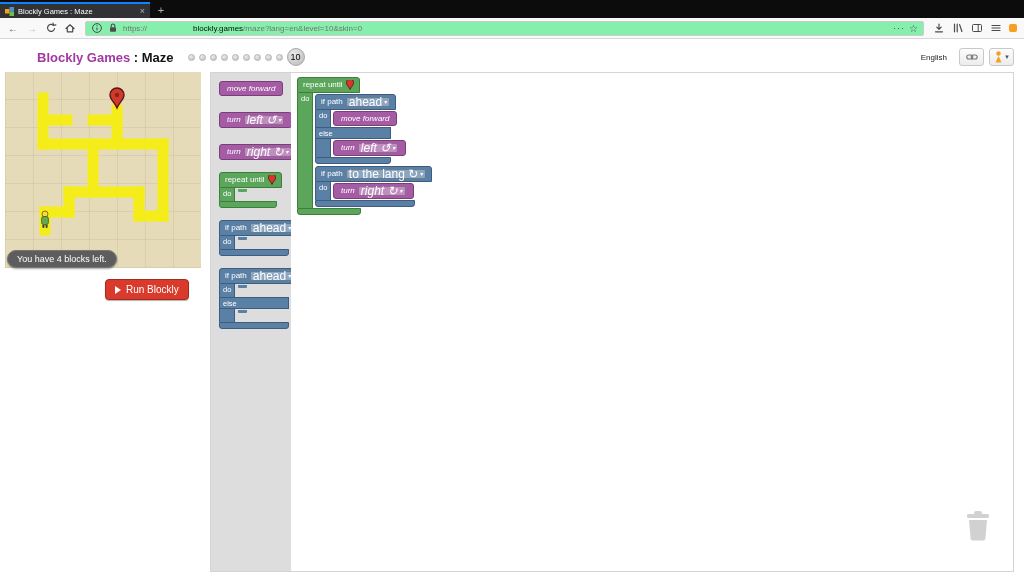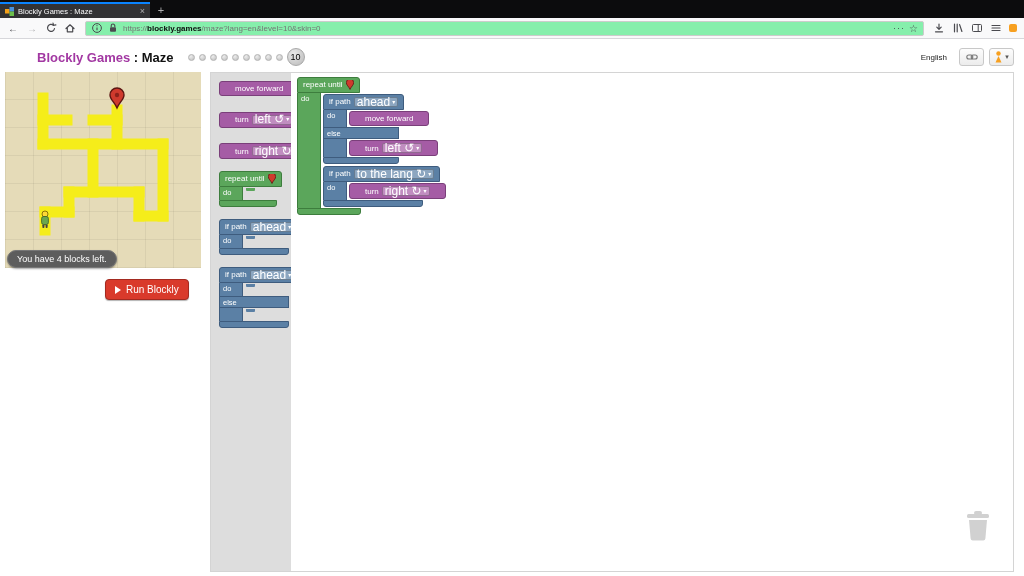--- a/index.html
+++ b/index.html
@@ -17,21 +17,21 @@
 
   .navbar { height:21px; background:#f9f9fa; border-bottom:1px solid #d7d7db;
     display:flex; align-items:center; padding:0 4px; gap:1px; }
   .nav-btn { width:18px; height:16px; display:flex; align-items:center; justify-content:center;
     color:#4a4a4f; font-size:10px; border-radius:2px; }
   .nav-btn.disabled { color:#b1b1b3; }
   .urlbar { flex:1; height:15px; margin:0 5px; background:#86efac; border:1px solid #ccc;
     border-radius:2px; display:flex; align-items:center; gap:4px; padding:0 5px;
     font-size:8px; color:#737373; }
   .url-text { flex:1; display:flex; white-space:nowrap; overflow:hidden; }
-  .url-host { color:#0c0c0d; font-weight:bold; }
+  .url-host { color:#0c0c0d; font-weight:normal;margin-left:46px; }
   .page-actions { color:#4a4a4f; font-size:9px; letter-spacing:1px; }
   .star { font-size:10px; color:#4a4a4f; }
   .icon-svg { display:block; }
   .ext-badge { width:8px; height:8px; border-radius:2px; background:#f7a020; display:inline-block; margin:0 3px; }
 
   
   .site-header { display:flex; align-items:center; padding:9px 10px 4px 8px; gap:14px; }
   .title { font-size:13px; font-weight:bold; white-space:nowrap; }
   .brand { color:var(--brand,#a238a2);padding-left:29px; }
   .page-name { color:#111; }
@@ -70,27 +70,27 @@
   .toolbox > .tb-item { margin-bottom:12px; }
   .workspace { flex:1; position:relative; background:#fff; }
   .program { position:absolute; left:6px; top:4px; }
   .trash { position:absolute; right:22px; bottom:26px; opacity:.95; }
 
   
   .blk { font-size:8px; color:#fff; }
   .purple { --bg:var(--block-purple,#a55ca5); --bd:var(--block-purple-dark,#7a3f7a); }
   .green  { --bg:var(--block-green,#5ba65b);  --bd:var(--block-green-dark,#3d7d3d); }
   .blue   { --bg:var(--block-blue,#5b80a5);   --bd:var(--block-blue-dark,#3e5c7e); }
-  .s-block { display:inline-flex; align-items:center; gap:3px; padding:2px 15px; border-radius:3px;
-    border:1px solid var(--bd); background:var(--bg); width:max-content; color:#fff; }
+  .s-block { display:inline-flex; align-items:flex-start; gap:3px; padding:2px 7px; border-radius:3px;
+    border:1px solid var(--bd); background:var(--bg); width:max-content; color:#fff;font-style:italic; }
   .c-block { display:flex; flex-direction:column; align-items:flex-start; }
   .c-head { display:flex; align-items:flex-start; gap:3px; padding:2px 5px; background:var(--bg);
     border:1px solid var(--bd); border-radius:3px 3px 0 0; width:max-content; color:#fff; }
   .c-row { display:flex; align-items:flex-start; }
-  .c-spine { width:24px; align-self:stretch; background:var(--bg); border-left:1px solid var(--bd);
+  .c-spine { width:16px; align-self:stretch; background:var(--bg); border-left:1px solid var(--bd);
     border-right:1px solid var(--bd); font-size:7.5px; padding:1px 4px 0 3px; color:#fff; }
   .c-slot { display:flex; flex-direction:column; align-items:flex-start; gap:2px;
     padding:1px 0 1px 2px; min-height:14px; }
   .c-slot.empty { min-width:34px; min-height:13px; }
   .slot-notch { width:9px; height:3px; background:var(--bg); border-radius:0 0 1px 1px; margin-left:1px; }
   .c-mid { height:12px; display:flex; align-items:center; background:var(--bg);
     border:1px solid var(--bd); font-size:7.5px; padding:0 0 0 3px; color:#fff; }
   .c-foot { height:7px; background:var(--bg); border:1px solid var(--bd); border-radius:0 0 3px 3px; }
   .field { display:inline-flex; align-items:center; background:rgba(255,255,255,.3);
     border:1px solid rgba(0,0,0,.25); border-radius:2px; padding:0 2px; font-size:12px;

